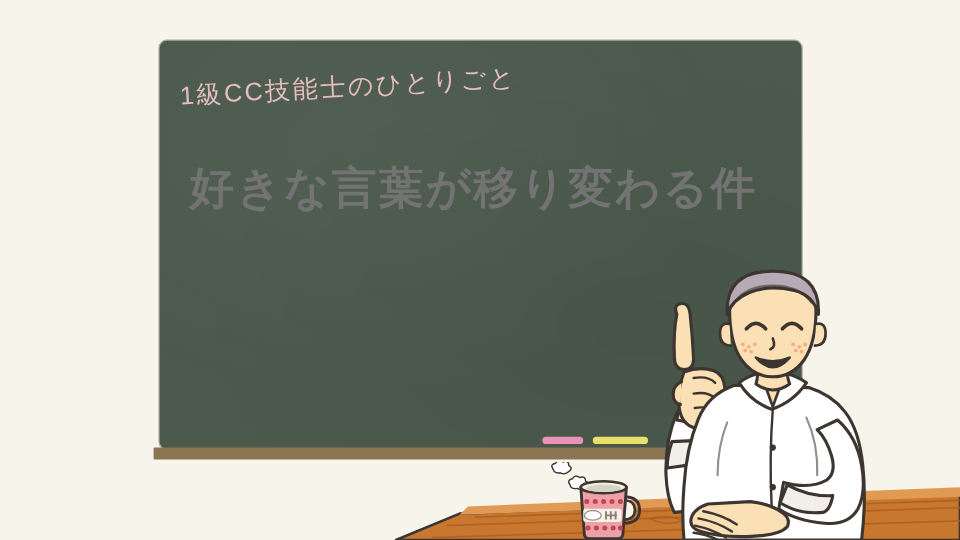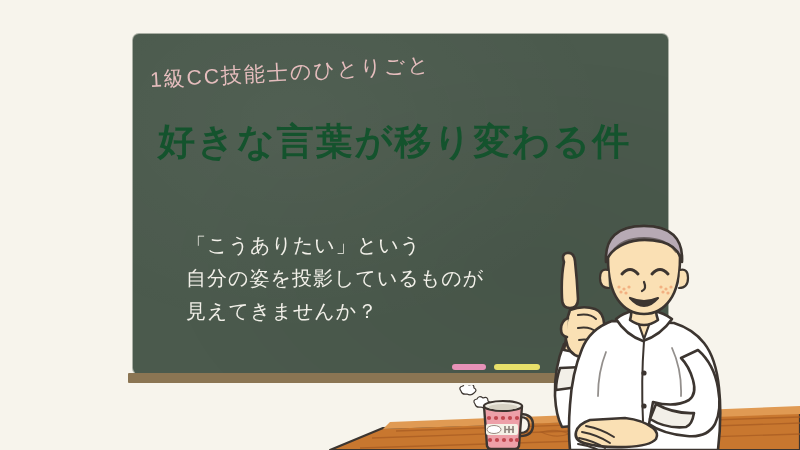--- a/index.html
+++ b/index.html
@@ -31,22 +31,22 @@
   .chalk.pink{left:452px;top:364px;width:34px;background:#e892b8;}
   .chalk.yellow{left:494px;top:364px;width:46px;background:#e8e06a;}
 
   
   .subtitle{
     position:absolute;left:150px;top:66px;
     color:#e5bdbd;font-size:21px;letter-spacing:2px;white-space:nowrap;
     transform:rotate(-3.2deg);transform-origin:left center;
   }
   .title{
-    position:absolute;left:158px;top:117px;
-    color:#14532d;font-size:37px;font-weight:bold;letter-spacing:2px;white-space:nowrap;
+    position:absolute;left:158px;top:132px;
+    color:#737373;font-size:37px;font-weight:bold;letter-spacing:2px;white-space:nowrap;
   }
   .body-text{
     position:absolute;left:186px;top:229px;
     color:#f2f0e9;font-size:20px;line-height:33px;white-space:pre-line;letter-spacing:1px;
   }
 
   
   .desk{position:absolute;left:0;top:0;width:800px;height:450px;pointer-events:none;}
 
   
@@ -64,23 +64,20 @@
 <div id="stage">
 
   <div class="board"></div>
 
   <div class="ledge"></div>
   <div class="chalk pink"></div>
   <div class="chalk yellow"></div>
 
   <div class="subtitle">1級CC技能士のひとりごと</div>
   <div class="title">好きな言葉が移り変わる件</div>
-  <div class="body-text">「こうありたい」という
-自分の姿を投影しているものが
-見えてきませんか？</div>
 
   <svg class="desk" viewBox="0 0 800 450">
 
     <polygon points="383,428 800,412 800,450 330,450" fill="#c8772f" stroke="#3c3530" stroke-width="2.2" stroke-linejoin="round"></polygon>
     <polygon points="390,422 800,406 800,414 383,429" fill="#e09a53" stroke="none"></polygon>
 
     <g stroke="#a85c22" stroke-width="1.4" opacity=".75" fill="none">
       <path d="M372,438 L800,423"></path>
       <path d="M360,448 L800,434"></path>
       <path d="M396,431 L800,417"></path>

